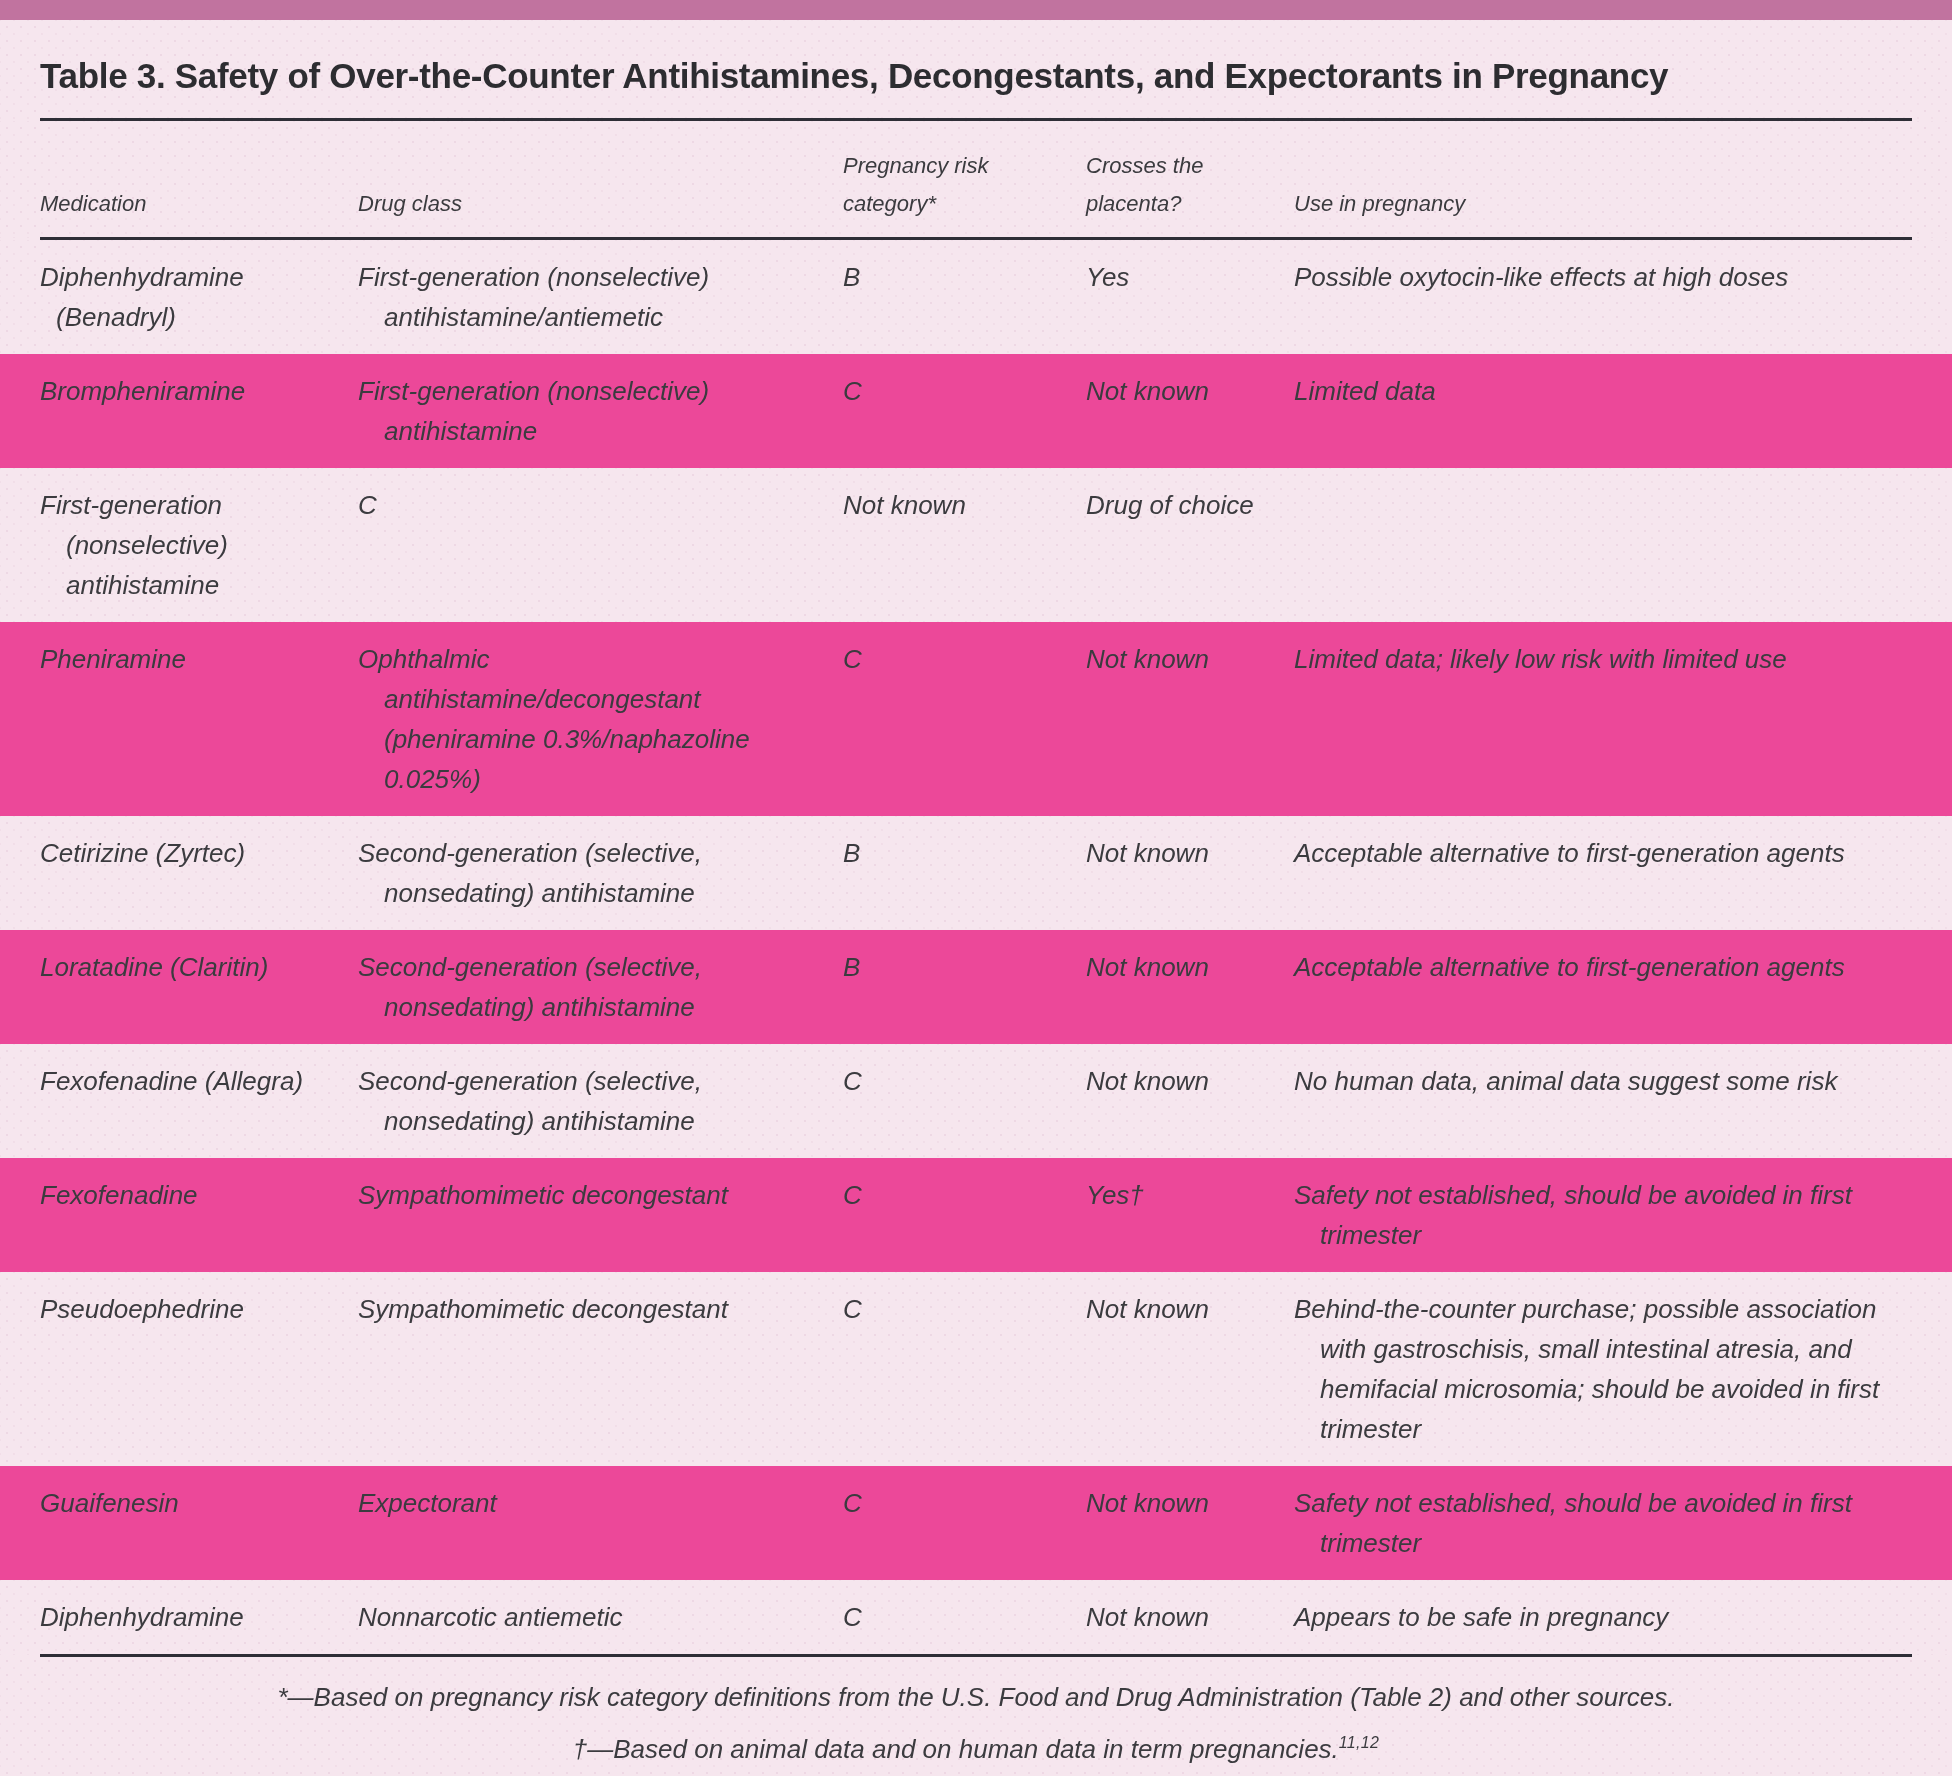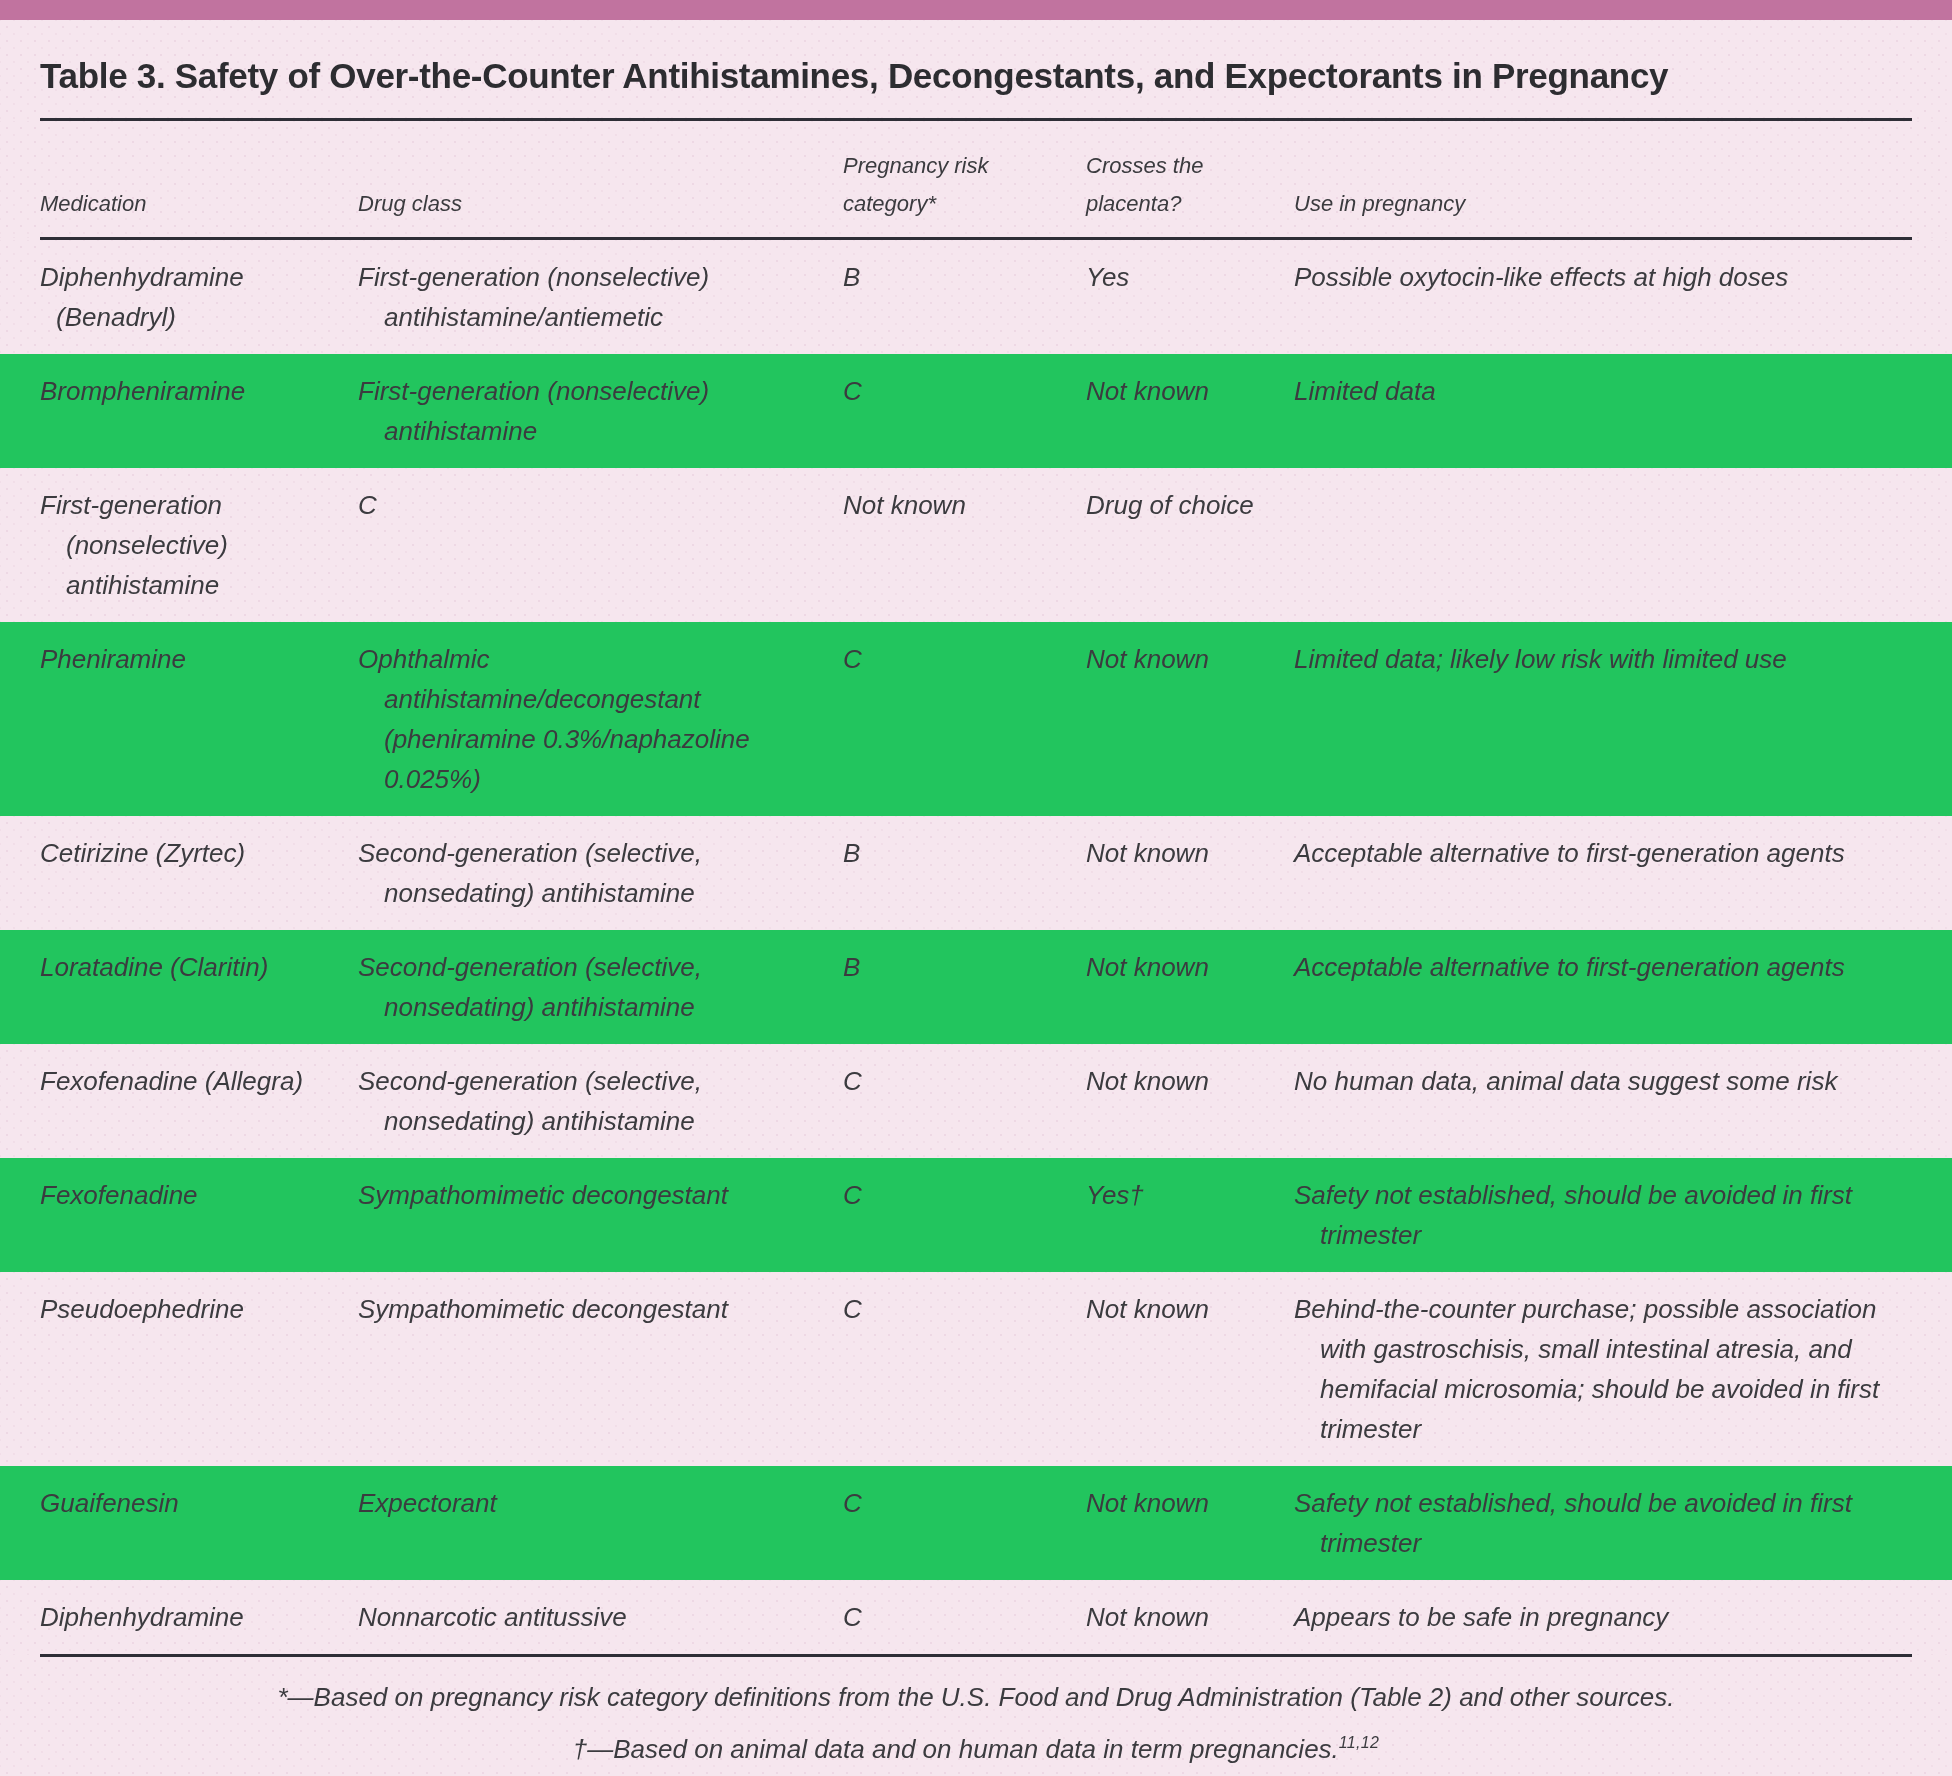--- a/index.html
+++ b/index.html
@@ -20,21 +20,21 @@
   .accent-bar { height: 20px; background: #c1739f; }
 
   .pink {
     background-color: #f6e6ee;
     background-image:
       radial-gradient(rgba(198,144,175,0.16) 1.2px, transparent 1.3px),
       radial-gradient(rgba(198,144,175,0.10) 1.2px, transparent 1.3px);
     background-size: 14px 14px, 14px 14px;
     background-position: 0 0, 7px 7px;
   }
-  .plain { background: #22c55e; }
+  .plain { background: #ec4899; }
 
   .title-block { padding: 36px 40px 0 40px; }
   .page-title {
     font-size: 35px;
     font-weight: bold;
     color: #2d2d31;
     letter-spacing: -0.3px;
     white-space: nowrap;
   }
   .hrule { height: 3px; background: #2e2e36; margin: 0 40px; }
@@ -179,21 +179,21 @@
     <div class="grid row plain">
       <div class="cell c0">Guaifenesin</div>
       <div class="cell c1">Expectorant</div>
       <div class="cell c2">C</div>
       <div class="cell c3">Not known</div>
       <div class="cell c4">Safety not established, should be avoided in first trimester</div>
     </div>
 
     <div class="grid row pink">
       <div class="cell c0">Diphenhydramine</div>
-      <div class="cell c1">Nonnarcotic antitussive</div>
+      <div class="cell c1">Nonnarcotic antiemetic</div>
       <div class="cell c2">C</div>
       <div class="cell c3">Not known</div>
       <div class="cell c4">Appears to be safe in pregnancy</div>
     </div>
   </div>
 
   <div class="pink footer-block">
     <div class="hrule"></div>
     <div class="footer-inner">
       <div class="footnote">

